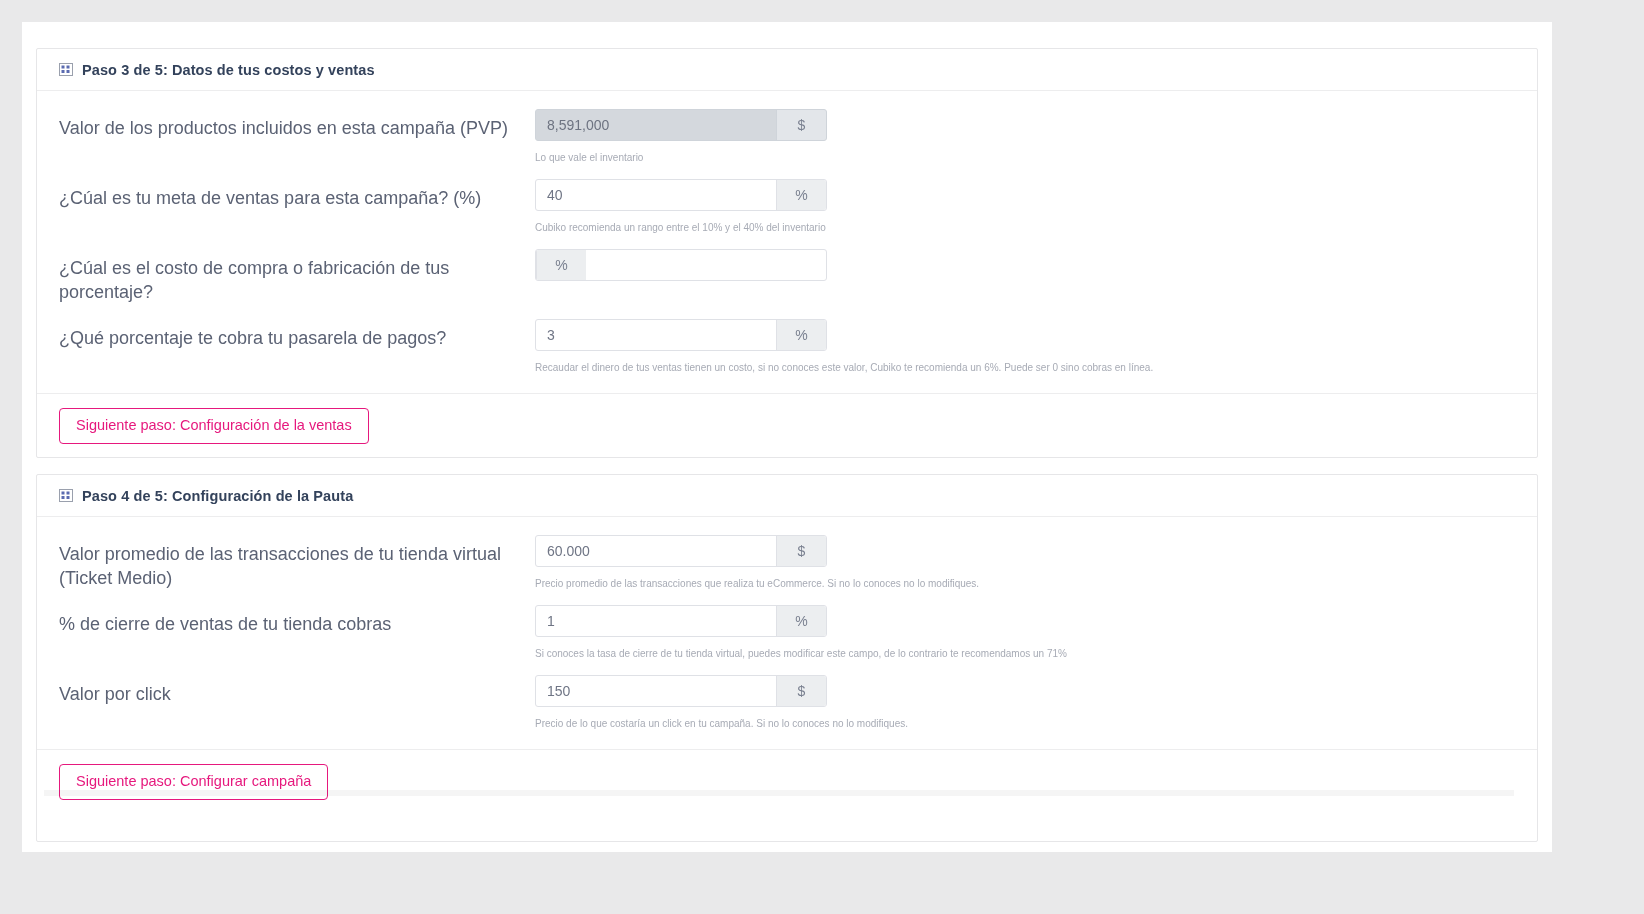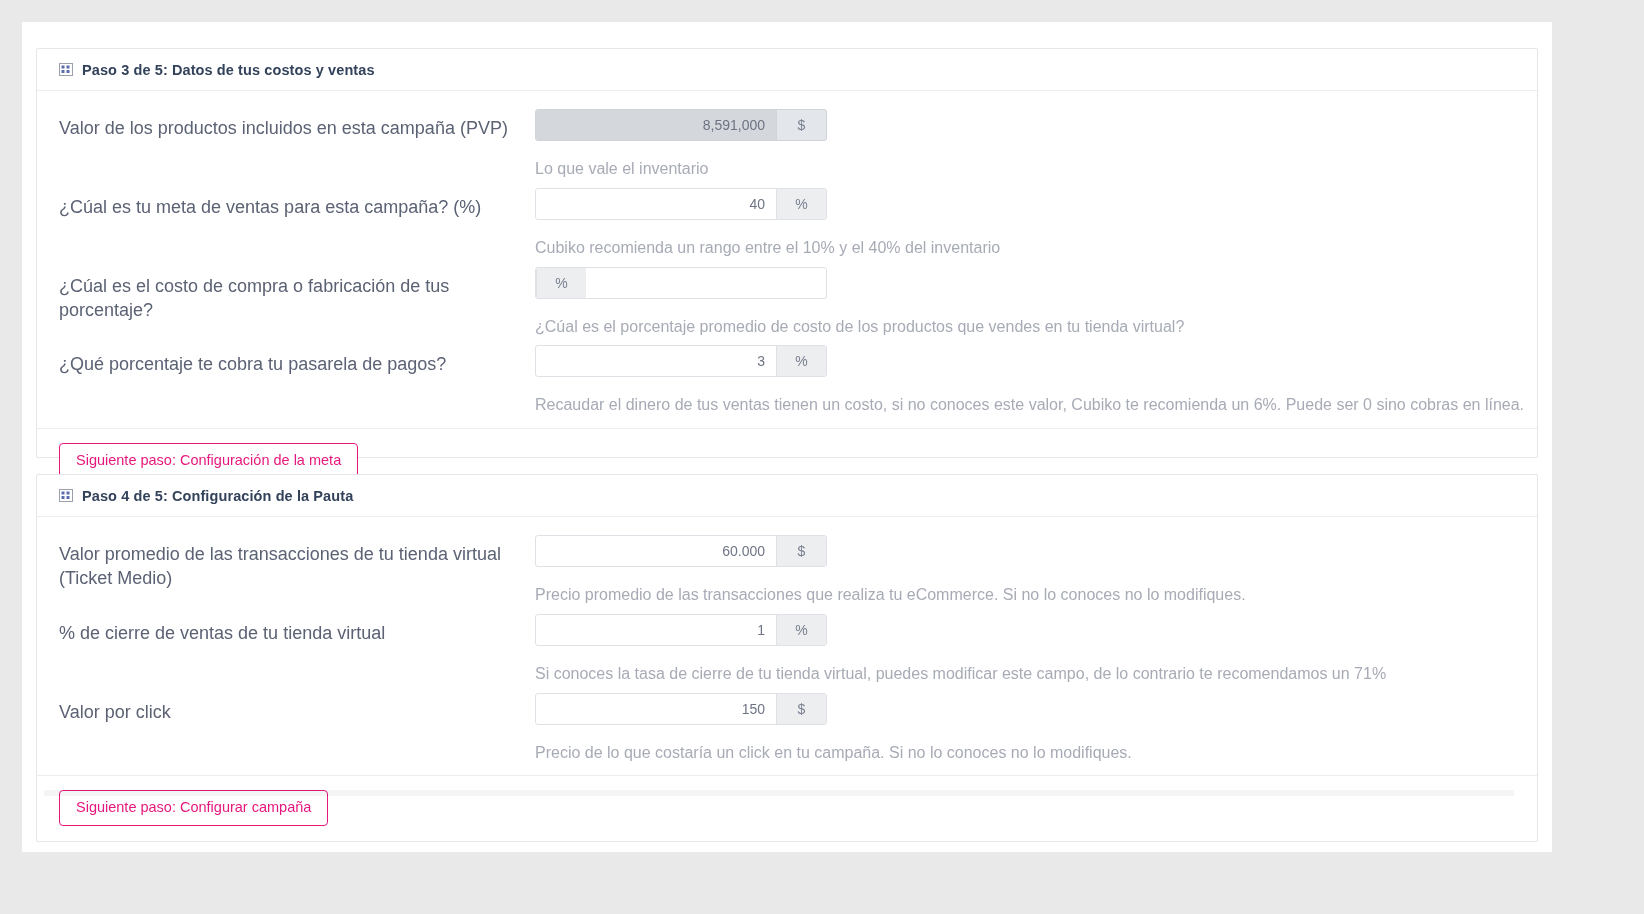--- a/index.html
+++ b/index.html
@@ -88,21 +88,21 @@
     border-radius: 3px;
     overflow: hidden;
     background: #ffffff;
   }
   .input-group .input-box {
     flex: 1 1 auto;
     height: 100%;
     border: none;
     outline: none;
     background: transparent;
-    text-align: right;
+    text-align: left;
     padding: 0 11px;
     font-family: "Liberation Sans", sans-serif;
     font-size: 14px;
     color: #6f7585;
   }
   .input-group .suffix {
     width: 50px;
     flex: 0 0 50px;
     height: 100%;
     display: flex;
@@ -111,22 +111,22 @@
     background: #eceef0;
     border-left: 1px solid #dfe1e6;
     font-size: 14px;
     color: #7a8090;
   }
   .input-group.disabled { background: #d4d8dd; border-color: #cfd4da; }
   .input-group.disabled .input-box { background: #d4d8dd; color: #6d7381; }
   .input-group.disabled .suffix { background: #e3e6ea; border-left-color: #cfd4da; }
 
   .help-text {
-    margin-top: 18px;
-    font-size: 16px;
+    margin-top: 10px;
+    font-size: 10px;
     color: #a7abb5;
     line-height: 1.3;
     white-space: nowrap;
   }
 
   .card-footer {
     border-top: 1px solid #ededee;
     padding: 14px 22px 16px 22px;
   }
   .btn-outline {
@@ -196,39 +196,38 @@
             <div class="help-text">Cubiko recomienda un rango entre el 10% y el 40% del inventario</div>
           </div>
         </div>
 
         <div class="field-row">
           <div class="field-label">¿Cúal es el costo de compra o fabricación de tus porcentaje?</div>
           <div class="field-control">
             <div class="input-group">
               <span class="suffix">%</span>
             </div>
-            <div class="help-text">¿Cúal es el porcentaje promedio de costo de los productos que vendes en tu tienda virtual?</div>
           </div>
         </div>
 
         <div class="field-row">
           <div class="field-label">¿Qué porcentaje te cobra tu pasarela de pagos?</div>
           <div class="field-control">
             <div class="input-group">
               <input class="input-box" type="text" value="3" style="">
               <span class="suffix">%</span>
             </div>
             <div class="help-text">Recaudar el dinero de tus ventas tienen un costo, si no conoces este valor, Cubiko te recomienda un 6%. Puede ser 0 sino cobras en línea.</div>
           </div>
         </div>
 
       </div>
 
       <div class="card-footer">
-        <button class="btn-outline">Siguiente paso: Configuración de la meta</button>
+        <button class="btn-outline">Siguiente paso: Configuración de la ventas</button>
       </div>
     </section>
 
     <section class="card" id="card-2">
       <div class="card-header">
         <span class="grid-icon">
           <svg width="14" height="13" viewBox="0 0 14 13">
             <rect x="0.5" y="0.5" width="13" height="12" fill="#ffffff" stroke="#9aa0ad"></rect>
             <rect x="2.5" y="2.5" width="3" height="3" fill="#5b6bb0"></rect>
             <rect x="7.5" y="2.5" width="3" height="3" fill="#5b6bb0"></rect>
@@ -246,21 +245,21 @@
           <div class="field-control">
             <div class="input-group">
               <input class="input-box" type="text" value="60.000" style="">
               <span class="suffix">$</span>
             </div>
             <div class="help-text">Precio promedio de las transacciones que realiza tu eCommerce. Si no lo conoces no lo modifiques.</div>
           </div>
         </div>
 
         <div class="field-row">
-          <div class="field-label">% de cierre de ventas de tu tienda virtual</div>
+          <div class="field-label">% de cierre de ventas de tu tienda cobras</div>
           <div class="field-control">
             <div class="input-group">
               <input class="input-box" type="text" value="1" style="">
               <span class="suffix">%</span>
             </div>
             <div class="help-text">Si conoces la tasa de cierre de tu tienda virtual, puedes modificar este campo, de lo contrario te recomendamos un 71%</div>
           </div>
         </div>
 
         <div class="field-row">

